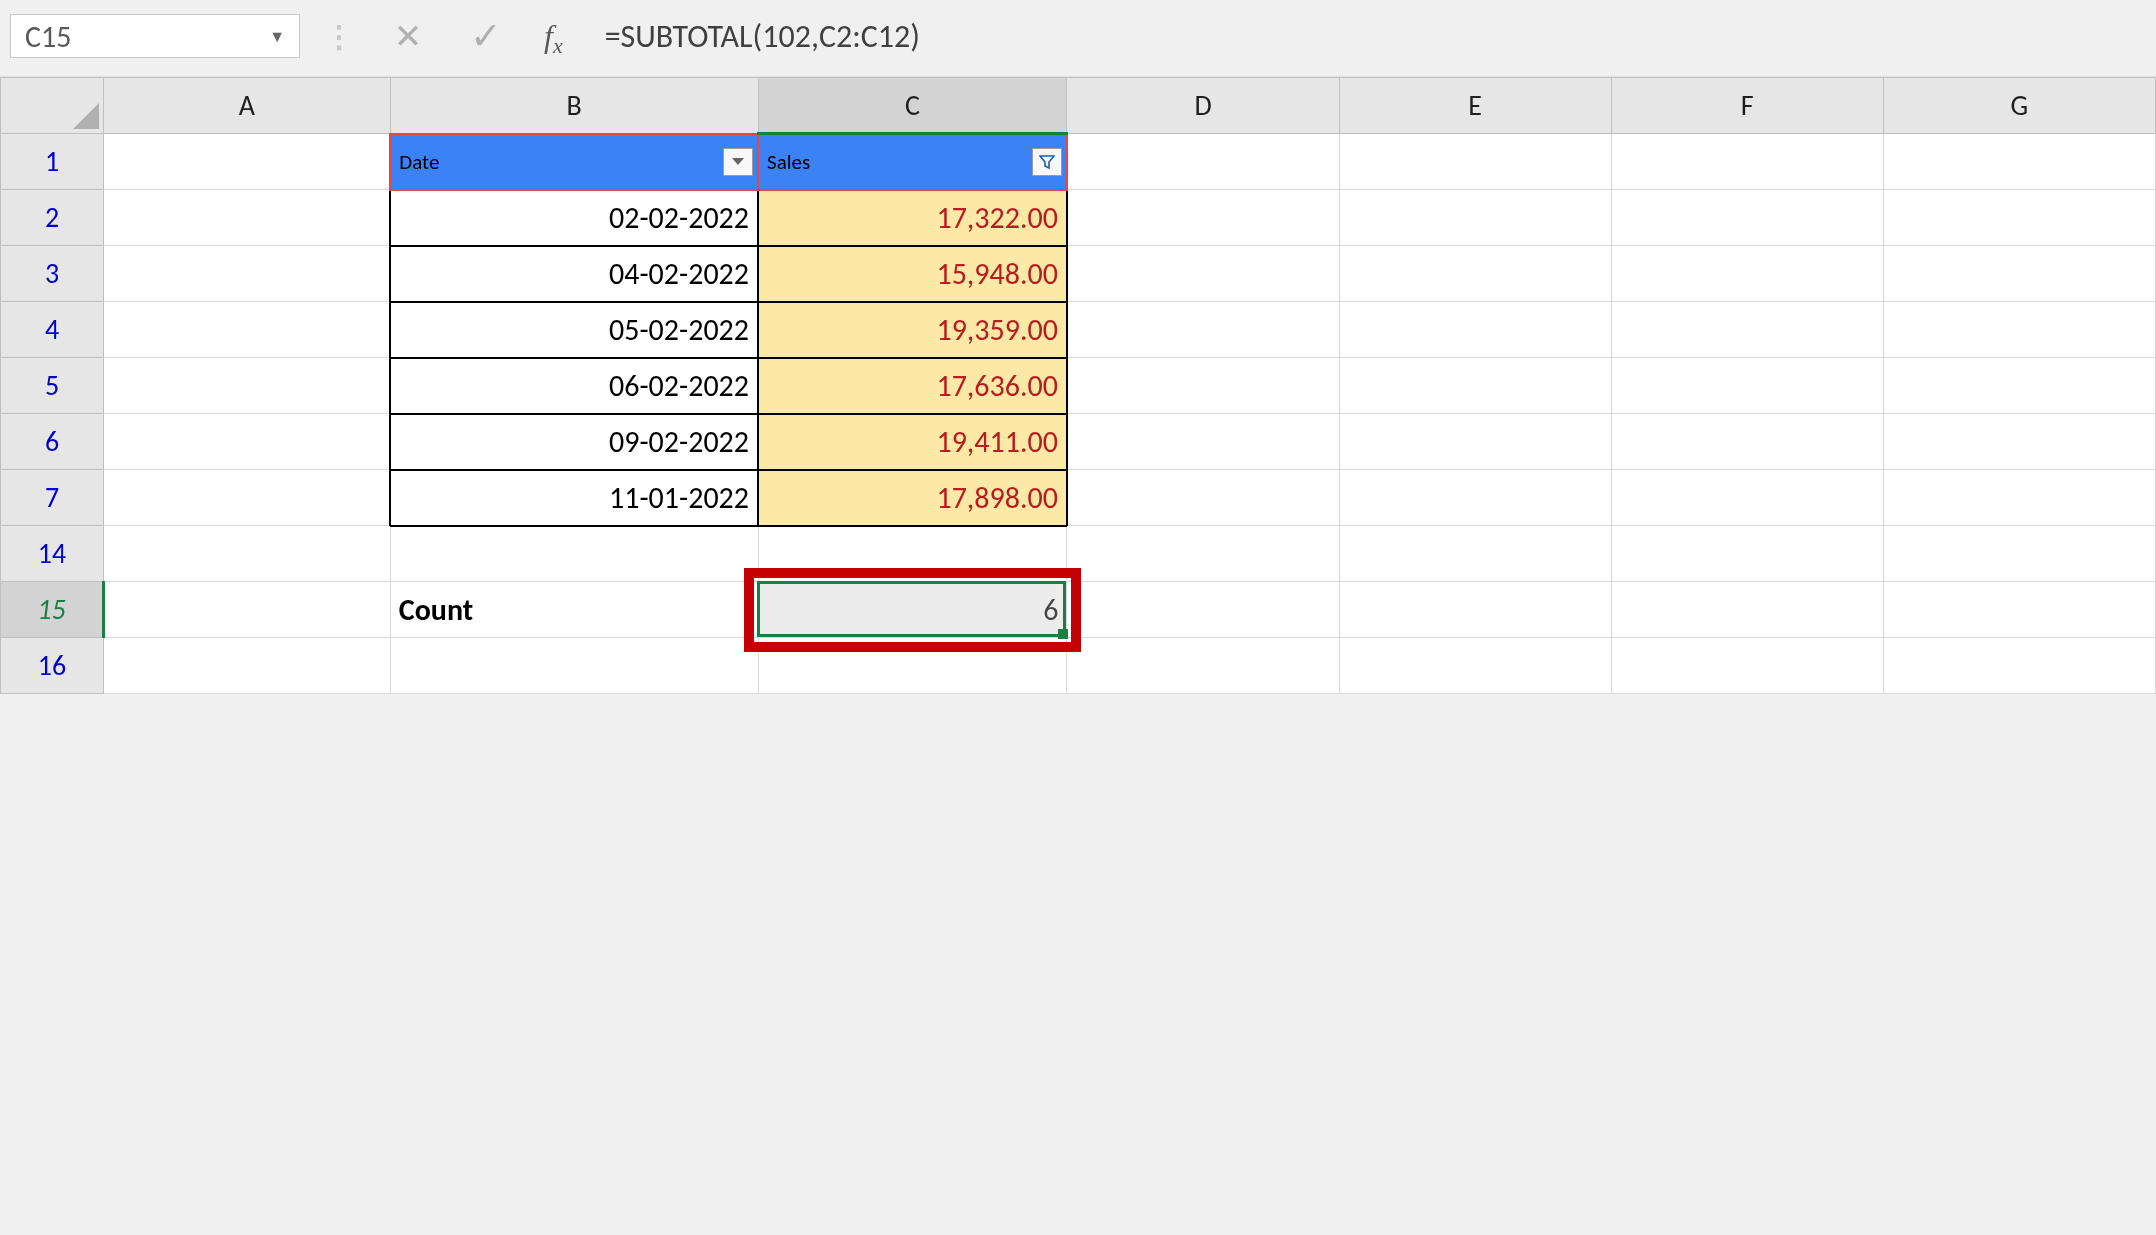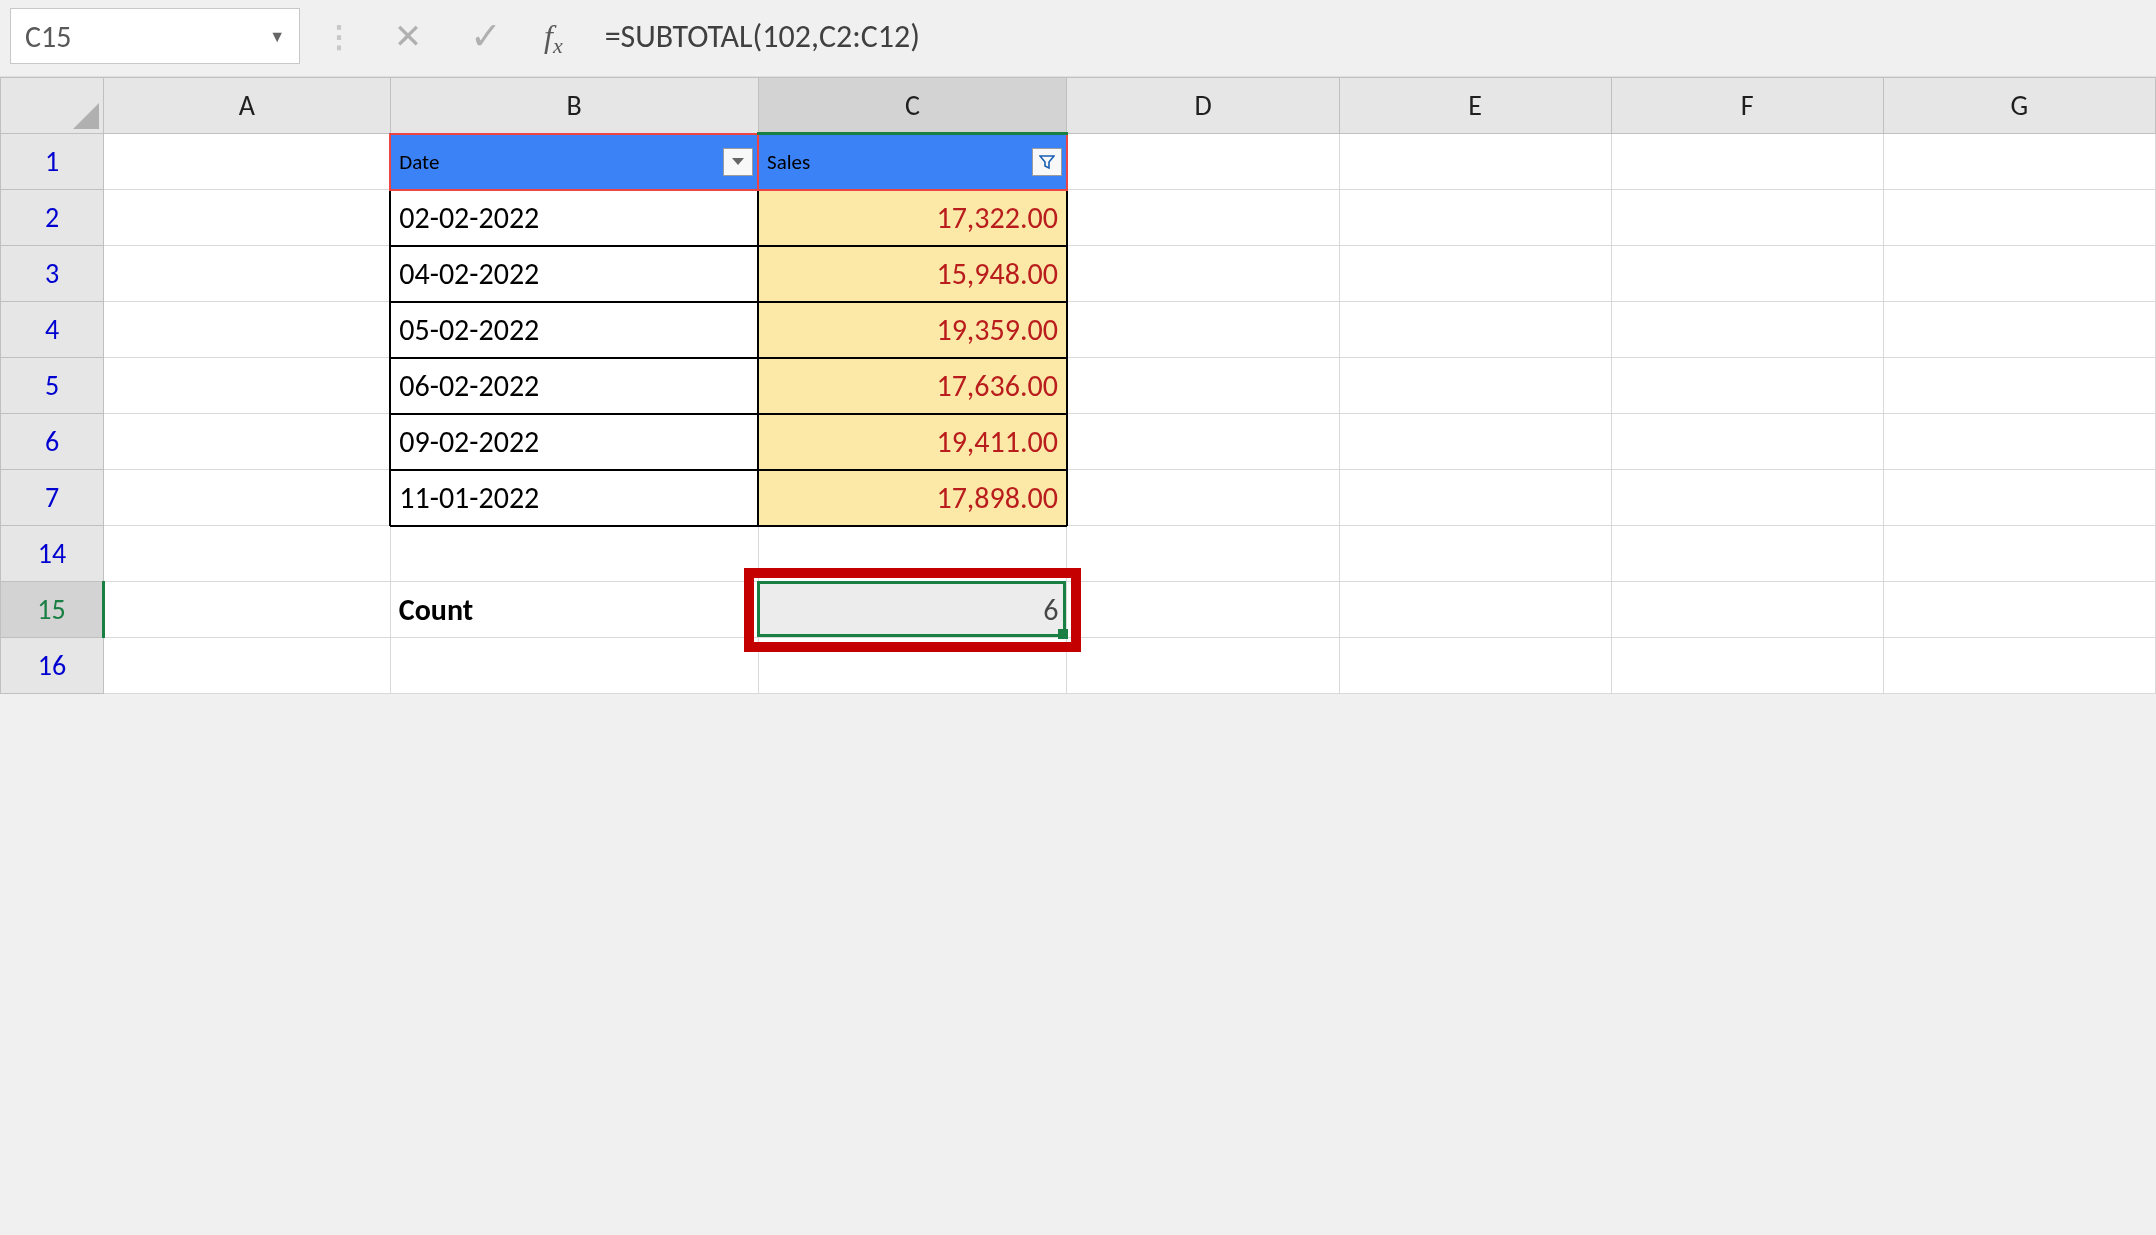--- a/index.html
+++ b/index.html
@@ -12,21 +12,21 @@
   .formula-bar {
     display: flex;
     align-items: center;
     background: #f0f0f0;
     padding: 8px 10px 12px 10px;
     gap: 18px;
     border-bottom: 1px solid #e0e0e0;
   }
   .name-box {
     width: 290px;
-    height: 56px;
+    height: 44px;
     background: #fff;
     border: 1px solid #c8c8c8;
     display: flex;
     align-items: center;
     padding: 0 14px;
     font-size: 30px;
     color: #595959;
     position: relative;
   }
   .name-box .dropdown-arrow {
@@ -109,20 +109,21 @@
     border-bottom: 3px solid #1a7f43;
   }
   td.rowhdr {
     color: #0000d0;
     font-size: 28px;
   }
   td.rowhdr.selected {
     background: #d3d3d3;
     border-right: 3px solid #1a7f43;
     color: #1a7f43;
+    font-style: italic;
   }
   td.cell {
     border: 1px solid #d9d9d9;
     height: 56px;
     font-size: 30px;
     color: #000;
     padding: 0 8px;
     text-align: left;
     position: relative;
     background: #fff;
@@ -130,21 +131,21 @@
   td.cell.right { text-align: right; }
   td.cell.hdr {
     background: #3b82f6;
     border: 2px solid #ef4444;
     font-size: 21px;
     color: #000;
   }
   td.cell.date {
     border: 2px solid #000;
     background: #fff;
-    text-align: left;
+    text-align: right;
   }
   td.cell.sales {
     border: 2px solid #000;
     background: #fce9a8;
     color: #b91c1c;
     text-align: right;
     font-size: 30px;
   }
   td.cell.bold { font-weight: bold; }
 

